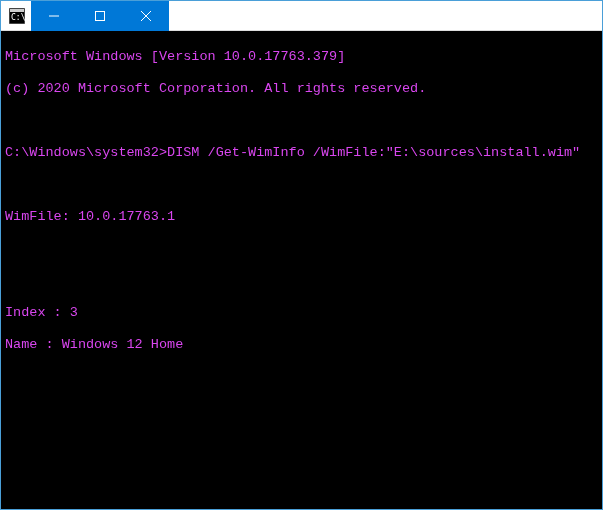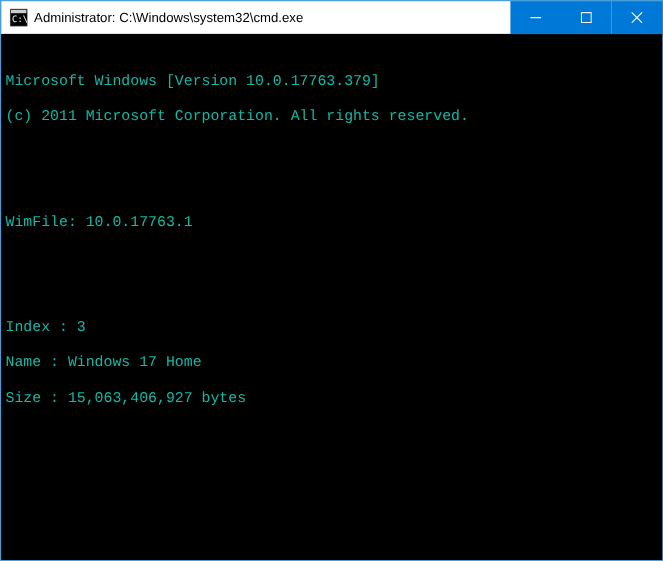--- a/index.html
+++ b/index.html
@@ -59,45 +59,44 @@
     }
     .win-btn.close {
       background: #0078d7;
     }
     .win-btn svg {
       width: 10px;
       height: 10px;
     }
     .terminal {
       background: #000;
-      color: #14b8a6;
+      color: #d946ef;
       font-family: 'Consolas', 'Courier New', monospace;
       font-size: 13.5px;
       line-height: 16px;
-      padding: 20px 4px;
+      padding: 2px 4px;
       height: calc(100% - 30px);
       overflow: hidden;
       white-space: pre;
     }
     .terminal-line {
       white-space: pre;
     }
   </style>
 </head>
 <body>
 
 <div class="titlebar">
   <span class="app-icon">
     <svg viewBox="0 0 16 16">
       <rect x="0" y="0" width="16" height="16" fill="#000" stroke="#888" stroke-width="1"></rect>
       <rect x="1" y="1" width="14" height="3" fill="#ccc"></rect>
       <text x="2" y="12" font-size="8" fill="#fff" font-family="monospace">C:\</text>
     </svg>
   </span>
-  <span class="title-text">Administrator: C:\Windows\system32\cmd.exe</span>
   <div class="window-controls">
     <button class="win-btn minimize">
       <svg viewBox="0 0 10 10">
           <line x1="0" y1="5" x2="10" y2="5" stroke="#fff" stroke-width="1"></line>
         </svg>
     </button>
     <button class="win-btn maximize">
       <svg viewBox="0 0 10 10">
           <rect x="0.5" y="0.5" width="9" height="9" fill="none" stroke="#fff" stroke-width="1"></rect>
         </svg>
@@ -106,29 +105,29 @@
       <svg viewBox="0 0 10 10">
           <line x1="0" y1="0" x2="10" y2="10" stroke="#fff" stroke-width="1"></line>
           <line x1="10" y1="0" x2="0" y2="10" stroke="#fff" stroke-width="1"></line>
         </svg>
     </button>
   </div>
 </div>
 
 <div class="terminal">
 <div class="terminal-line">Microsoft Windows [Version 10.0.17763.379]</div>
-<div class="terminal-line">(c) 2011 Microsoft Corporation. All rights reserved.</div>
+<div class="terminal-line">(c) 2020 Microsoft Corporation. All rights reserved.</div>
 <div class="terminal-line"> </div>
+<div class="terminal-line"><span>C:\Windows\system32&gt;</span><span>DISM /Get-WimInfo /WimFile:"E:\sources\install.wim"</span></div>
 <div class="terminal-line"> </div>
 <div class="terminal-line">WimFile: 10.0.17763.1</div>
 <div class="terminal-line"> </div>
 <div class="terminal-line"> </div>
 <div class="terminal-line">Index : 3</div>
-<div class="terminal-line">Name : Windows 17 Home</div>
-<div class="terminal-line">Size : 15,063,406,927 bytes</div>
+<div class="terminal-line">Name : Windows 12 Home</div>
 <div class="terminal-line"> </div>
 
 
 
 
 
 
 
 
 

